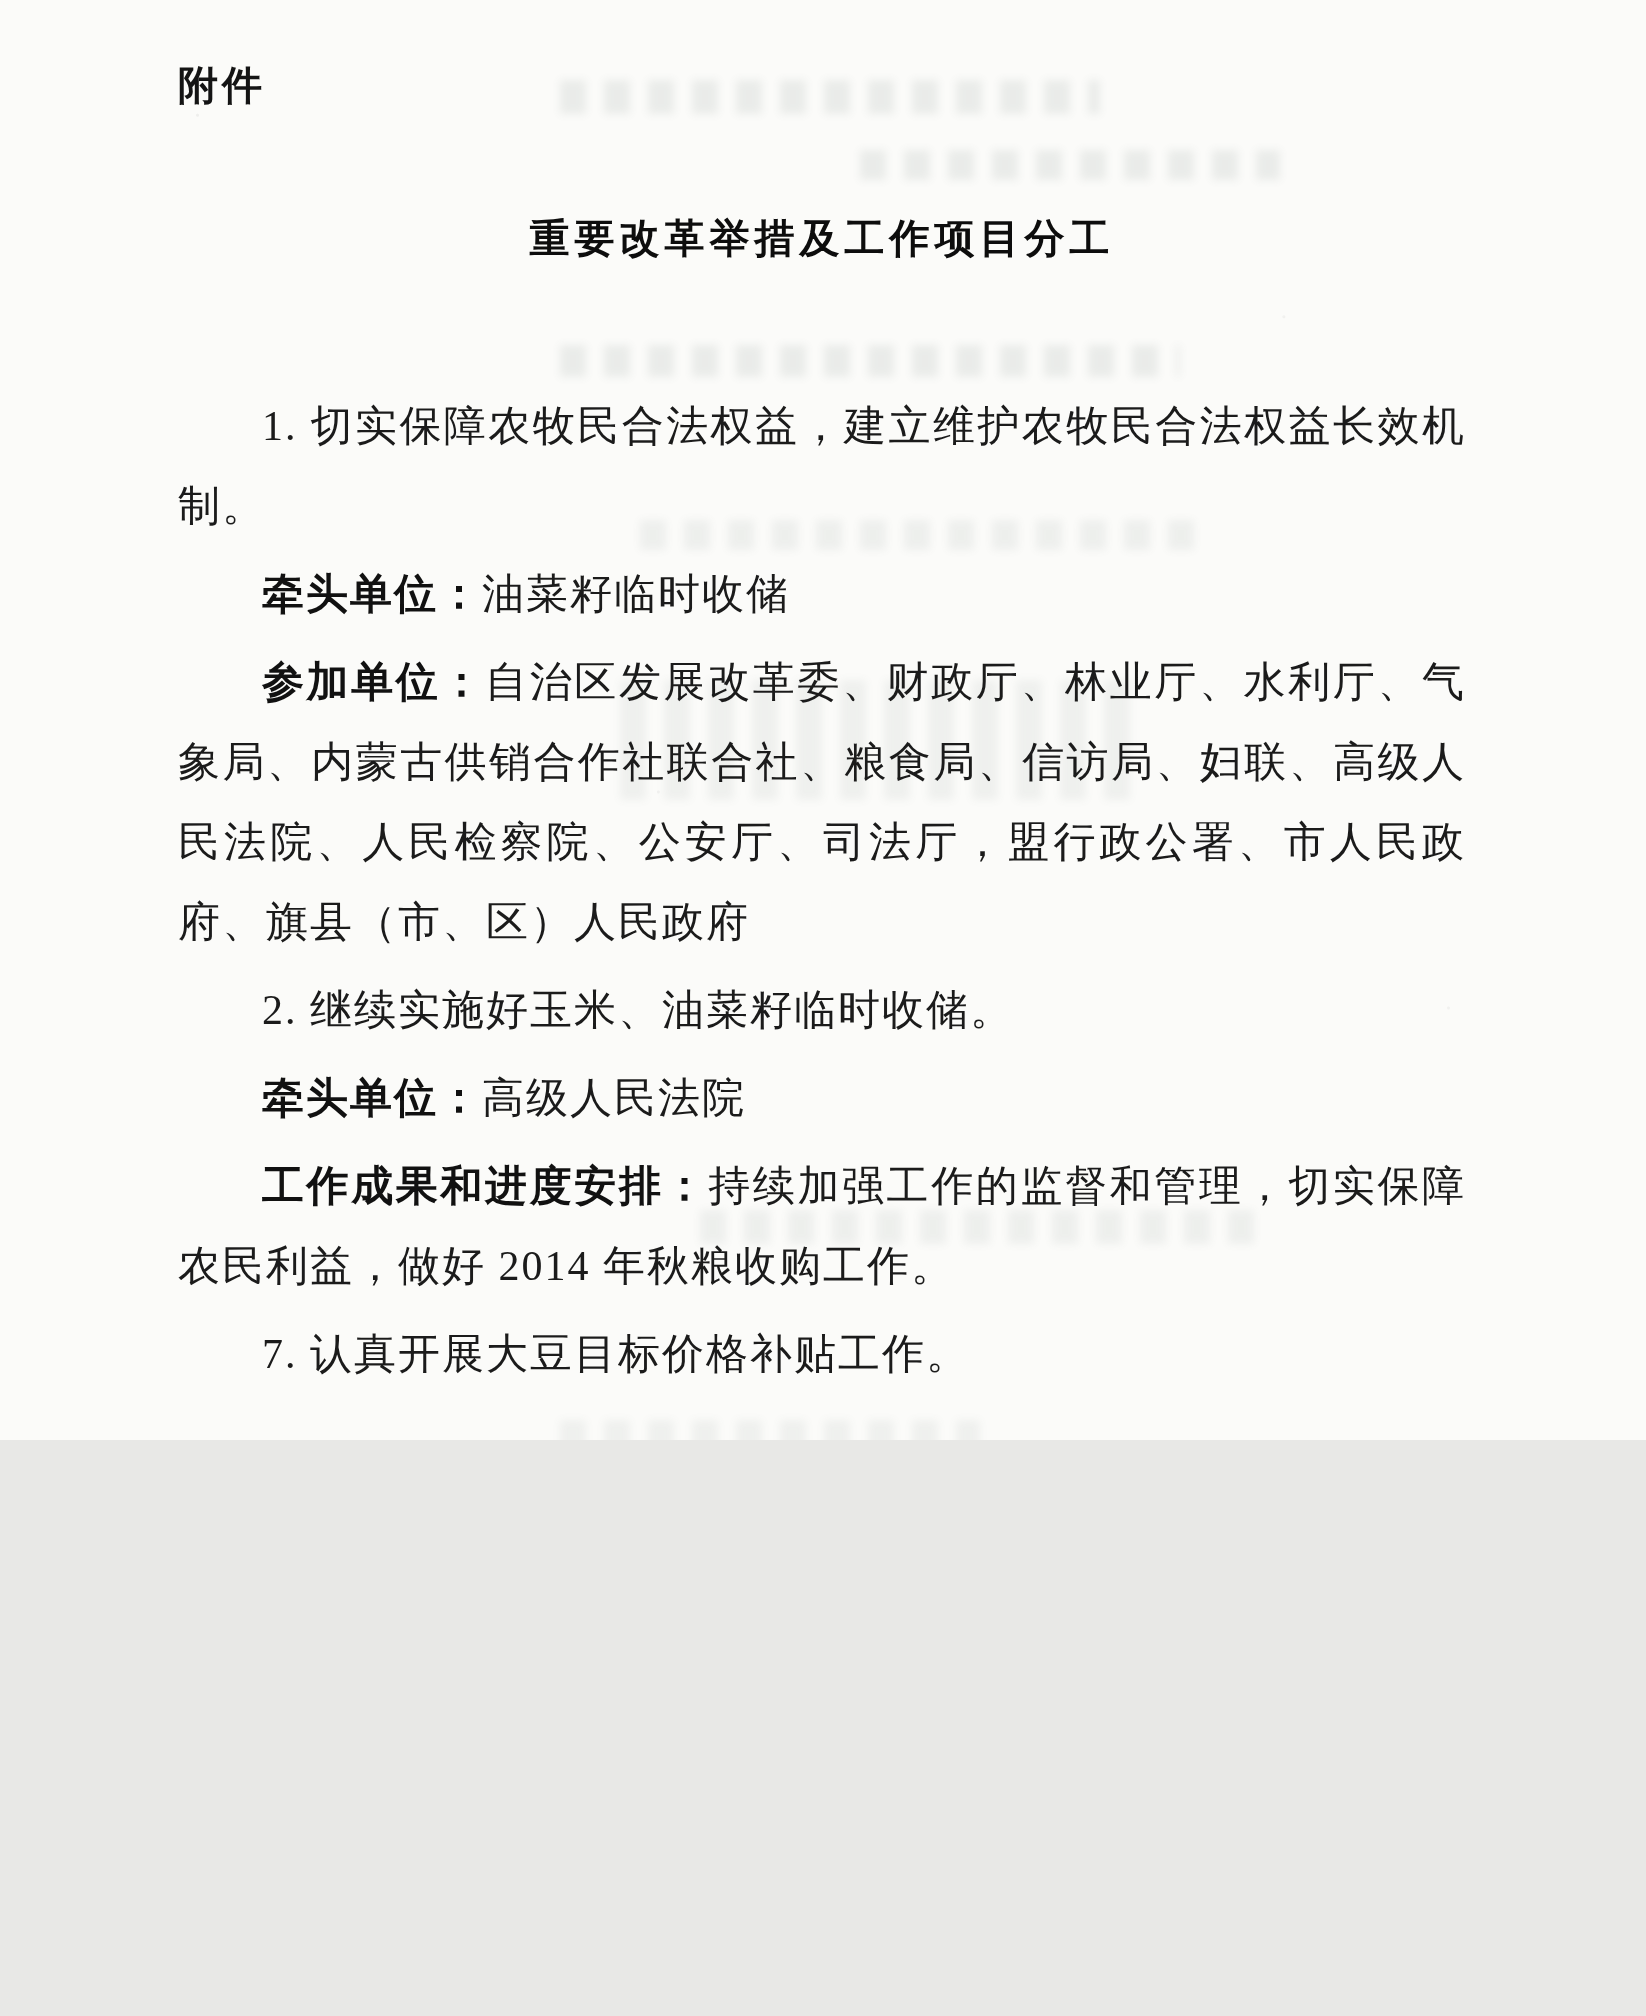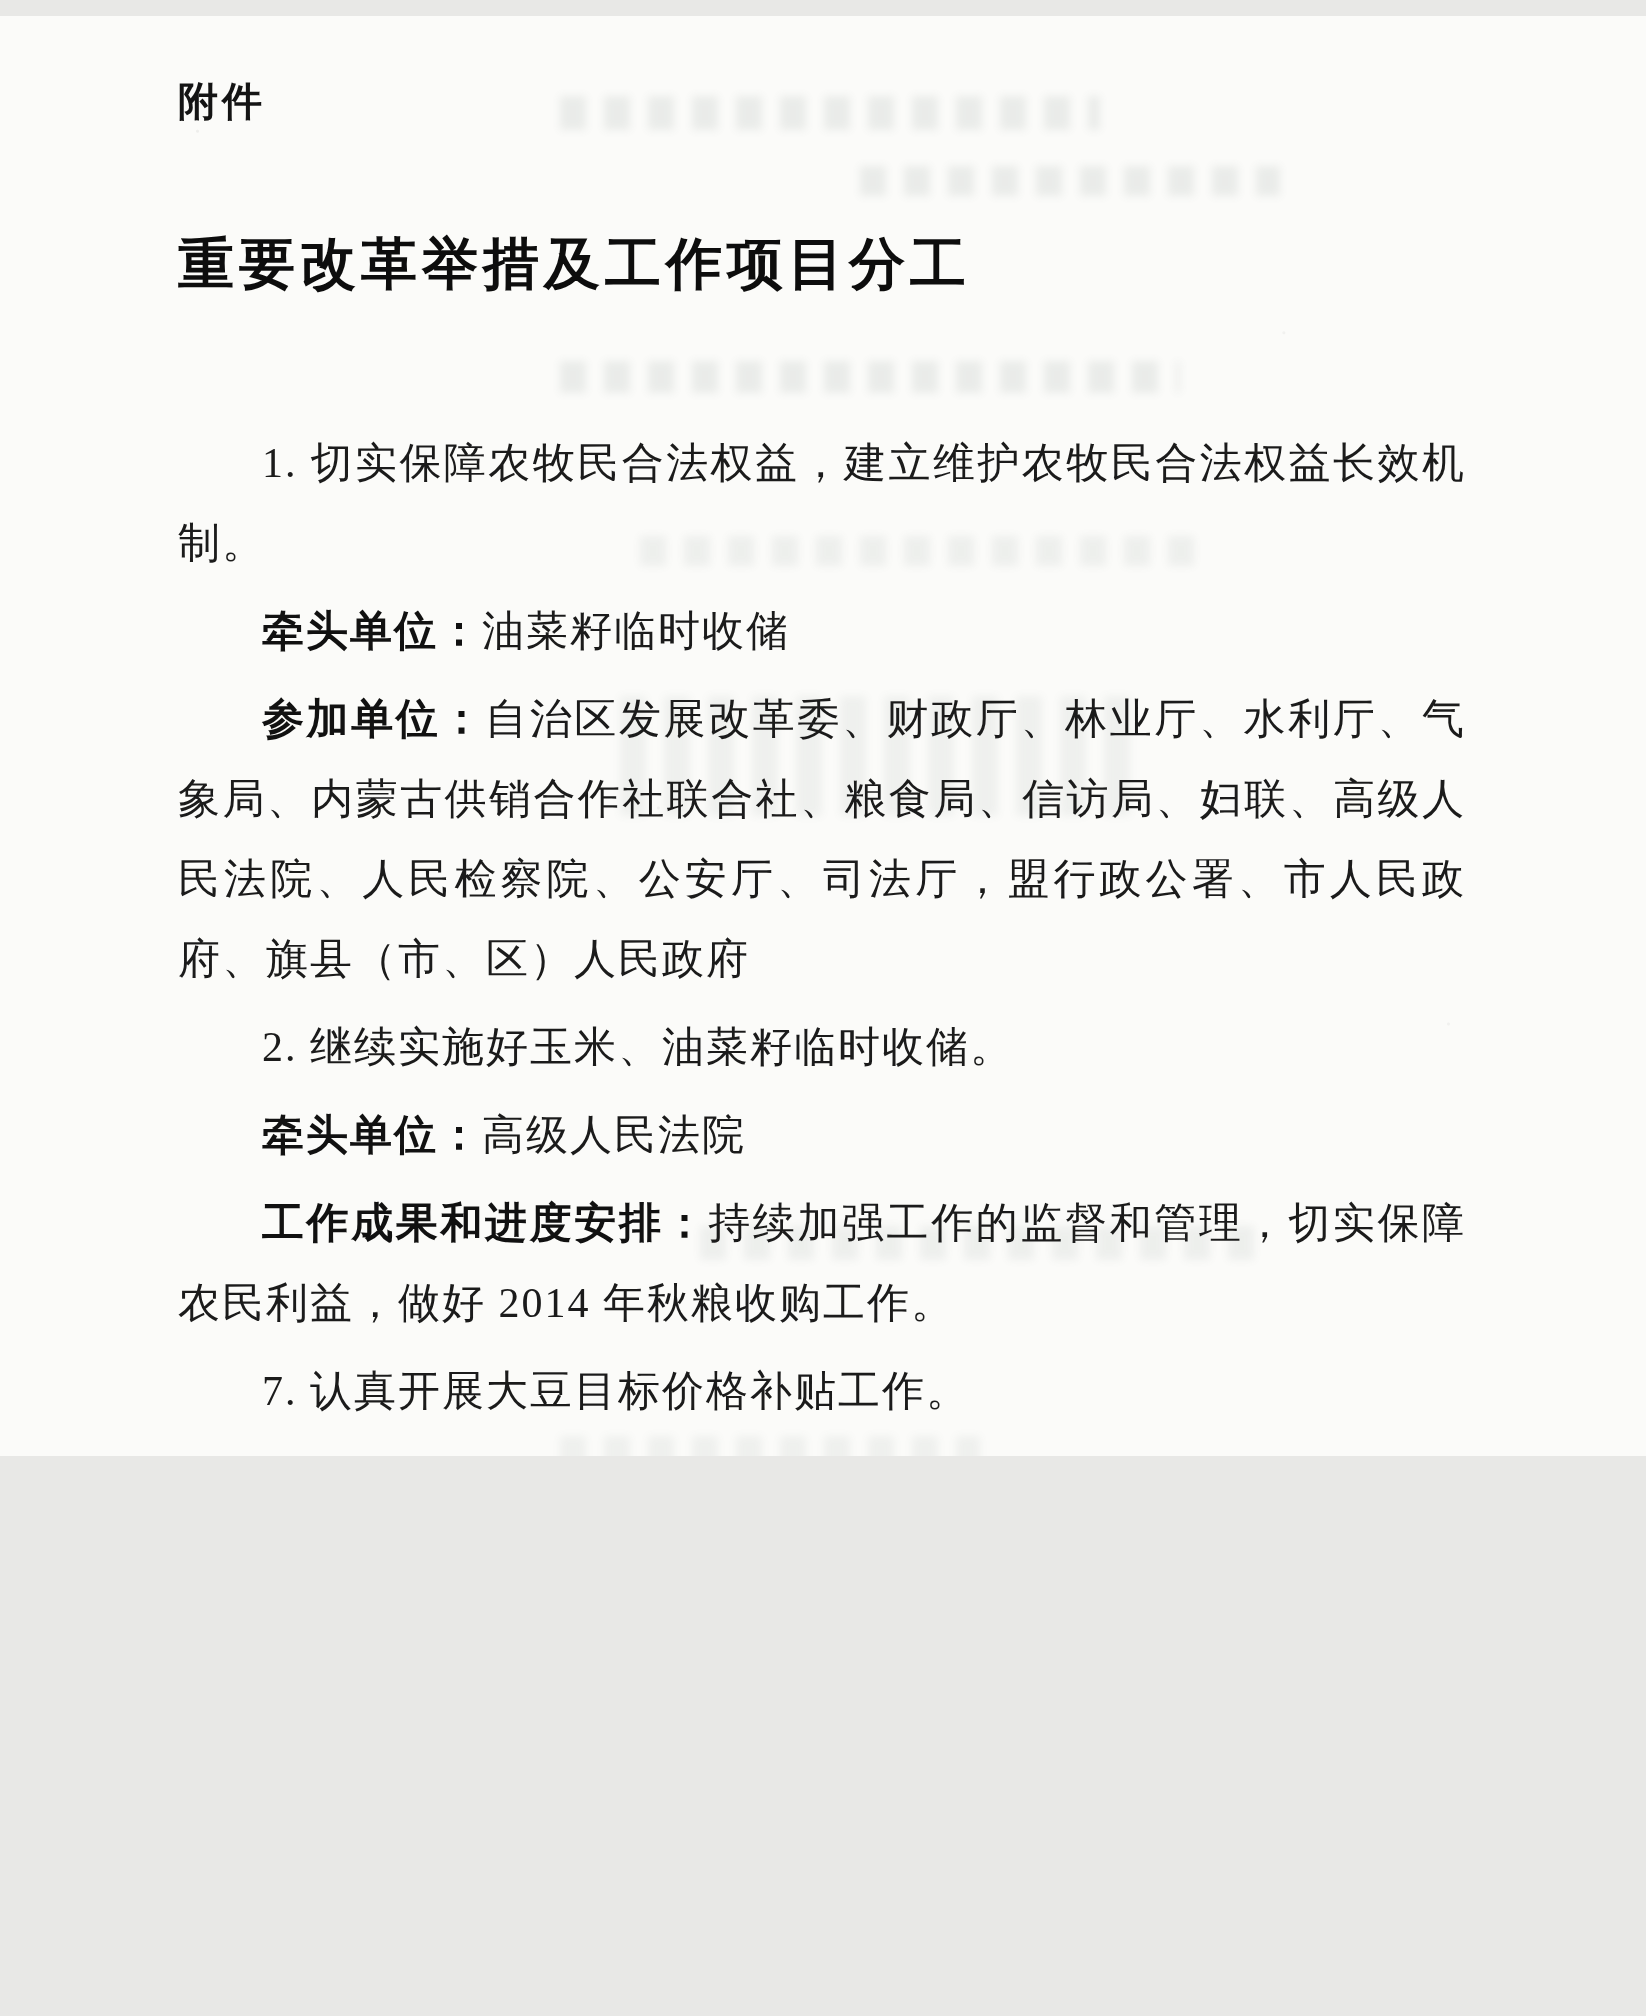--- a/index.html
+++ b/index.html
@@ -1,20 +1,20 @@
 <!DOCTYPE html>
 <html lang="zh"><head>
 <meta charset="utf-8">
 <style>
   html, body { margin: 0; padding: 0; background: #e8e8e6; }
   .page {
     position: relative;
     width: 1646px;
     height: 1440px;
-    margin: 16px auto;
+    margin: 0 auto;
     background:
       radial-gradient(circle at 12% 8%, rgba(0,0,0,0.05) 0 1px, transparent 2px),
       radial-gradient(circle at 78% 22%, rgba(0,0,0,0.04) 0 1px, transparent 2px),
       radial-gradient(circle at 40% 55%, rgba(0,0,0,0.04) 0 1px, transparent 2px),
       radial-gradient(circle at 88% 70%, rgba(0,0,0,0.04) 0 1px, transparent 2px),
       #fbfbf9;
     overflow: hidden;
     font-family: "Liberation Serif", "DejaVu Serif", serif;
     color: #1b1b1b;
   }
@@ -27,24 +27,24 @@
   .attachment {
     margin-top: 58px;
     font-family: "Liberation Sans", "DejaVu Sans", sans-serif;
     font-weight: 700;
     font-size: 40px;
     letter-spacing: 4px;
     color: #141414;
   }
   .doc-title {
     margin-top: 98px;
-    text-align: left;
+    text-align: center;
     font-family: "Liberation Serif", "DejaVu Serif", serif;
     font-weight: 700;
-    font-size: 56px;
+    font-size: 40px;
     letter-spacing: 5px;
     color: #0d0d0d;
     white-space: nowrap;
   }
   .body-text {
     margin-top: 120px;
     font-size: 42px;
     line-height: 80px;
     letter-spacing: 2px;
     text-align: justify;

